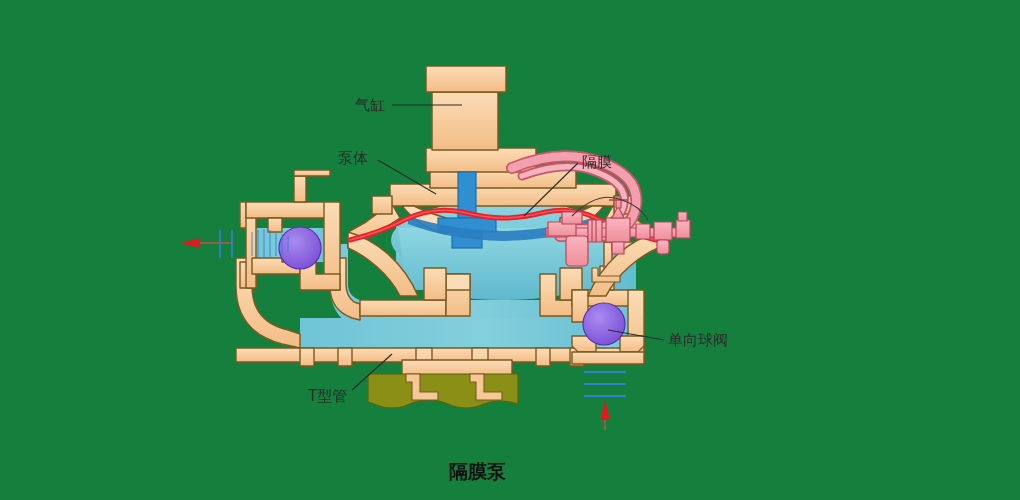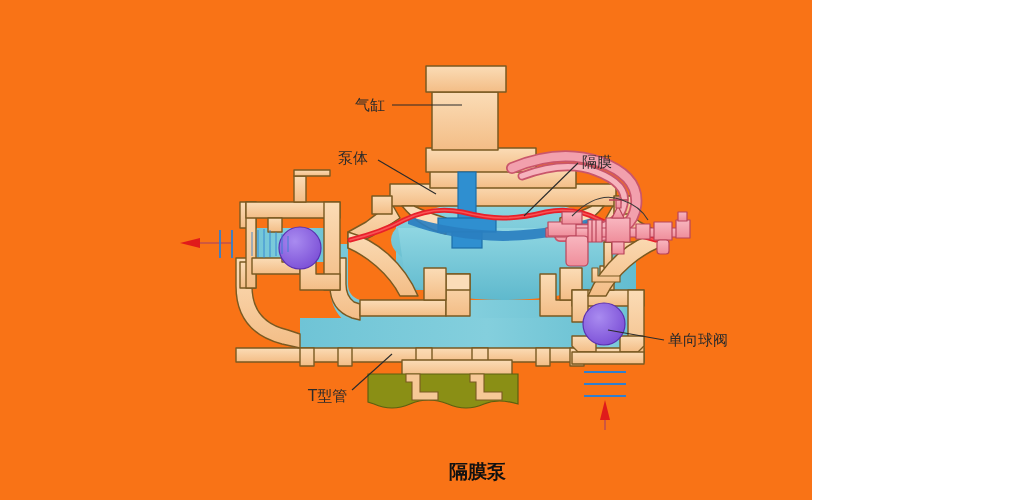--- a/index.html
+++ b/index.html
@@ -1,19 +1,19 @@
 <!DOCTYPE html>
 <html><head>
 <meta charset="utf-8">
 <title>隔膜泵</title>
 <style>
   html,body{margin:0;padding:0;background:#ffffff;}
   body{width:1020px;height:500px;overflow:hidden;
        font-family:"Liberation Sans","DejaVu Sans",sans-serif;}
-  #stage{position:relative;width:812px;height:500px;background:#f97316;}
+  #stage{position:relative;width:1020px;height:500px;background:#15803d;}
   #stage svg{display:block;position:absolute;left:0;top:0;}
   .lbl{font-family:"DejaVu Sans","Liberation Sans",sans-serif;
        font-size:15px;fill:#2b2b2b;}
   .title{font-family:"DejaVu Sans","Liberation Sans",sans-serif;
          font-size:19px;font-weight:bold;fill:#111;}
   .leader{stroke:#2b2b2b;stroke-width:1.1;fill:none;}
 </style>
 </head>
 <body>
 

